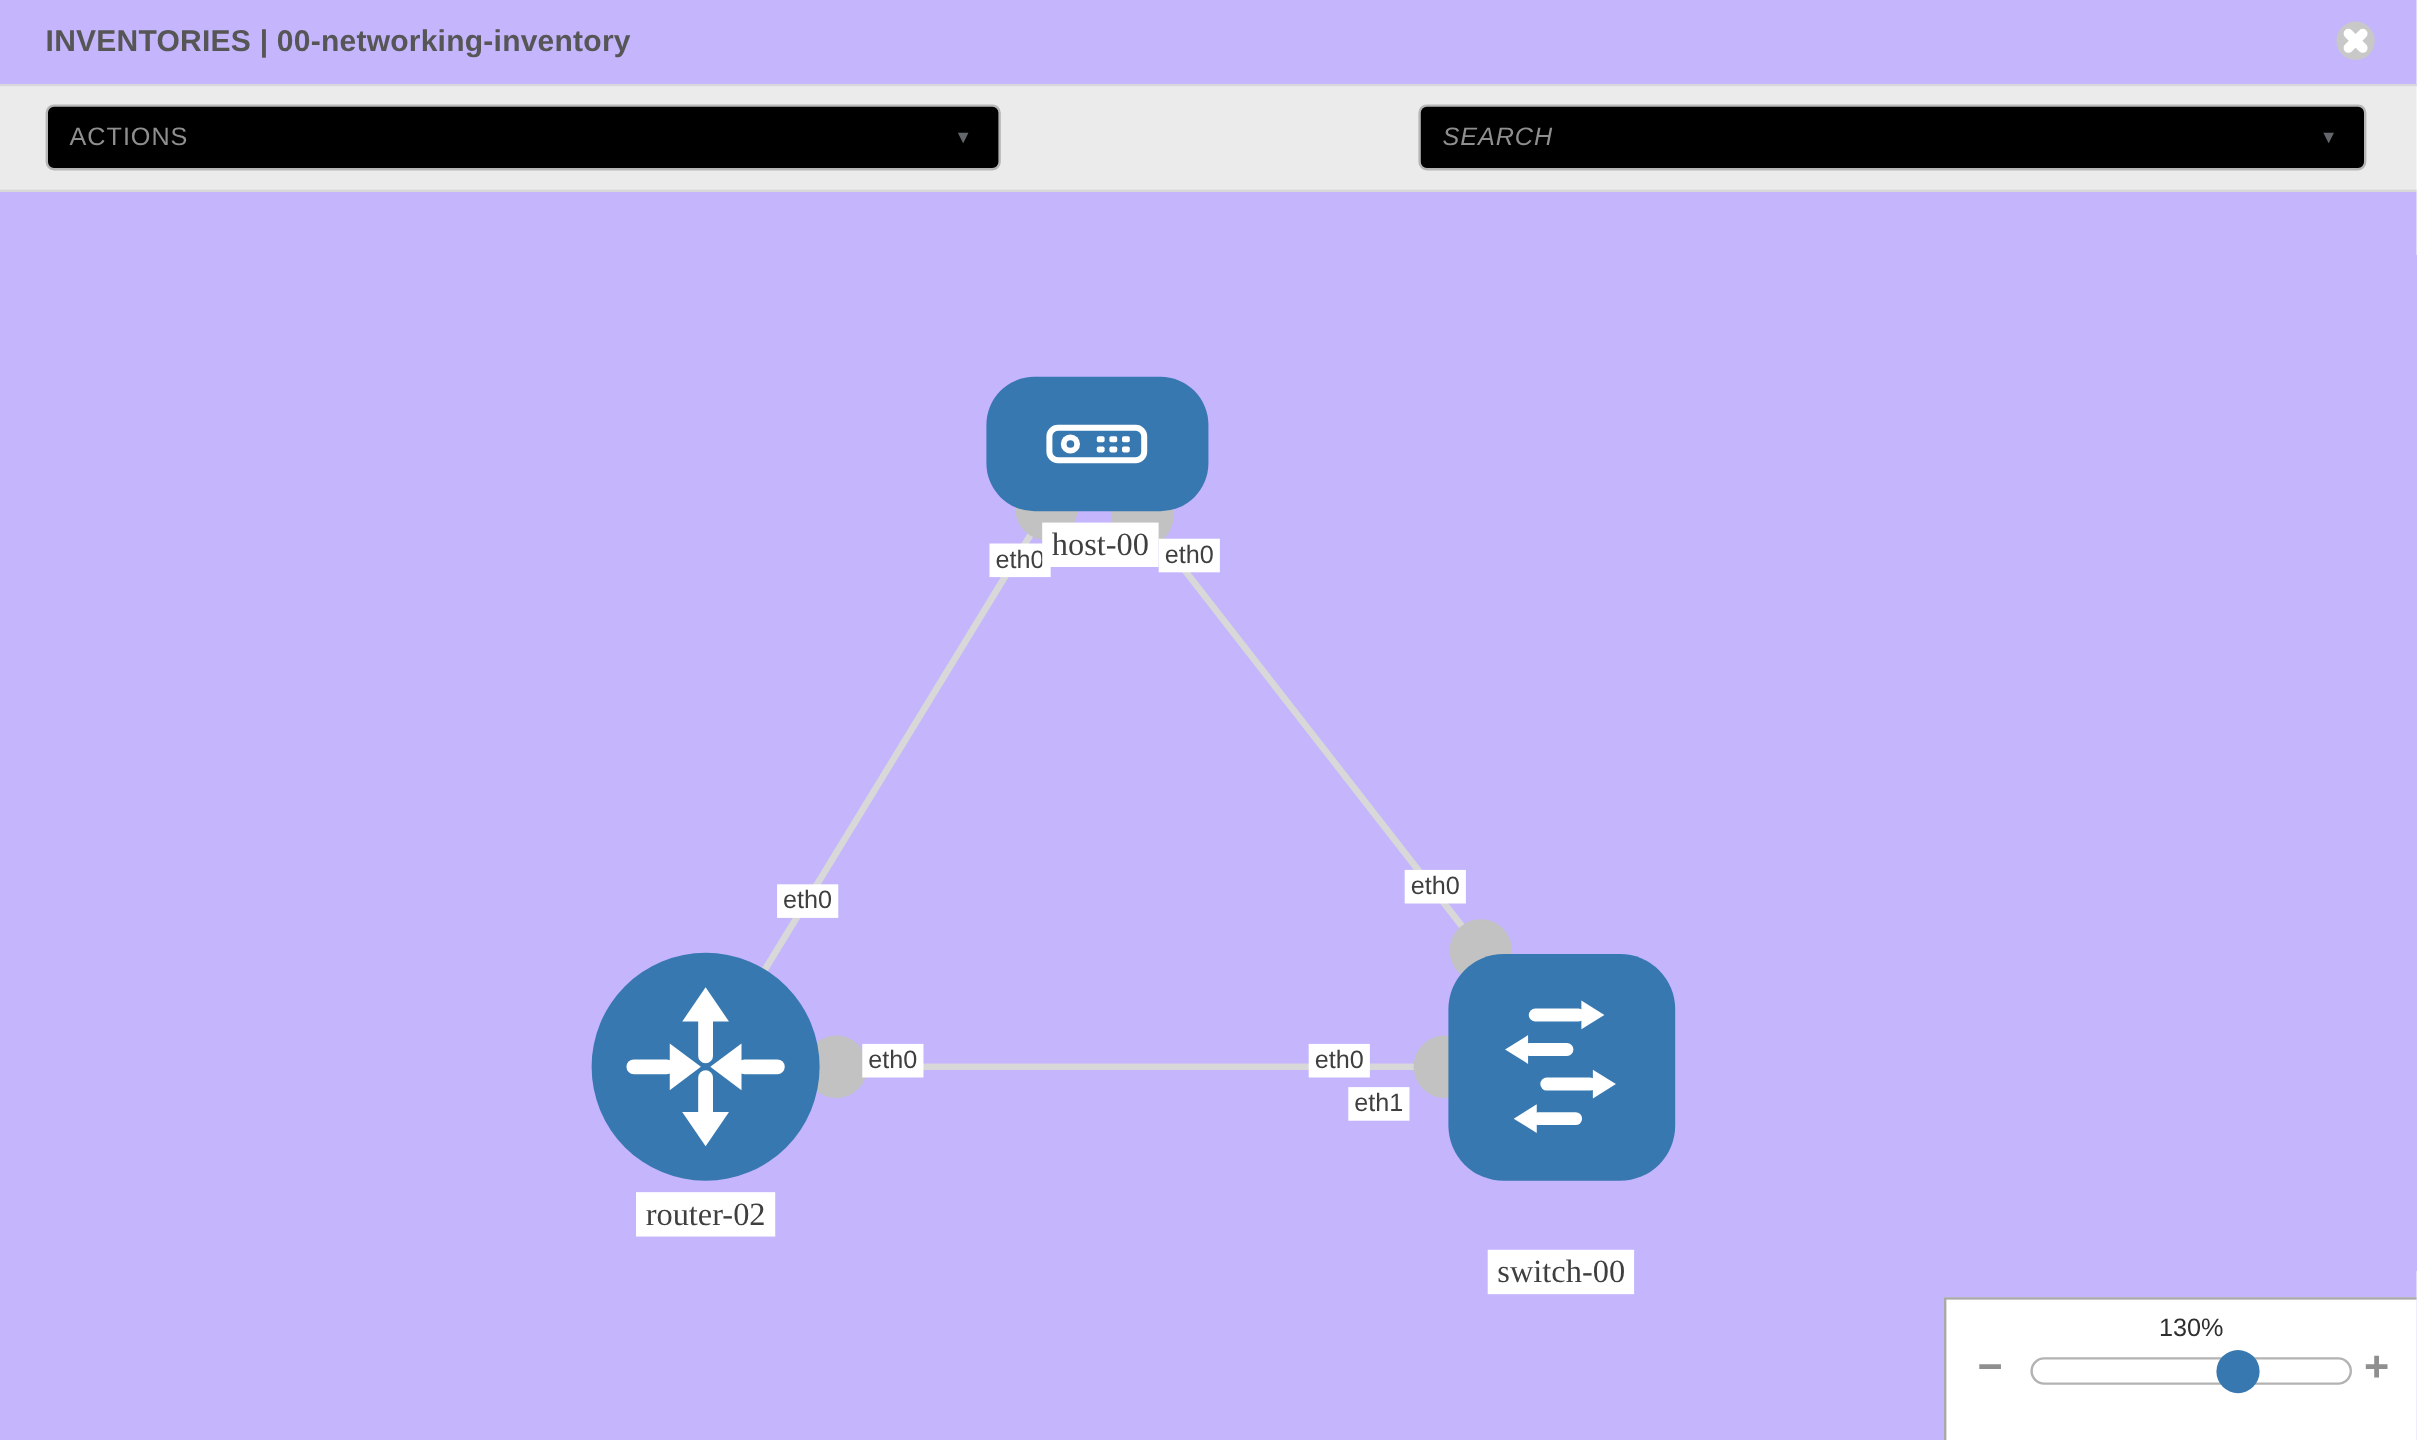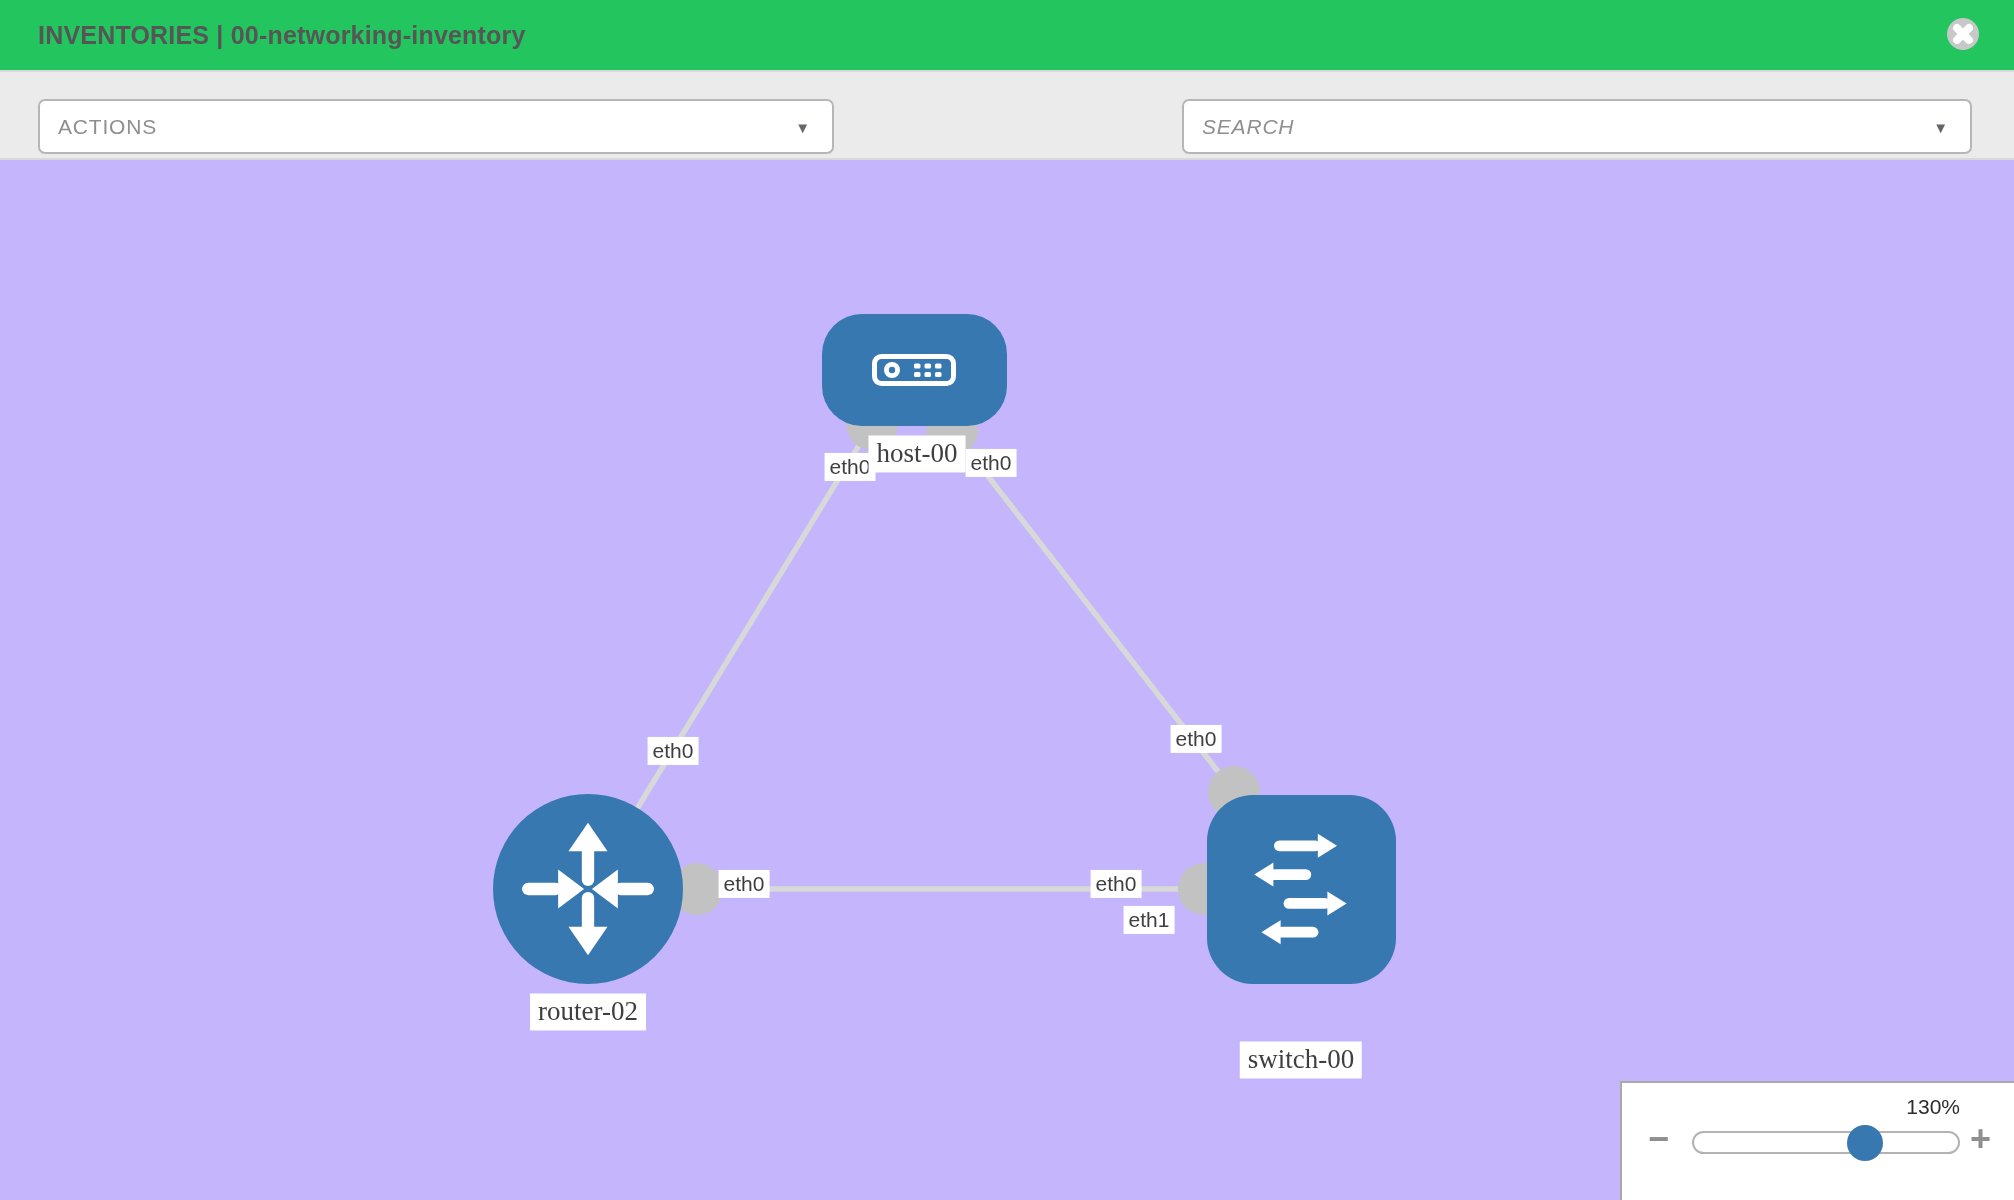--- a/index.html
+++ b/index.html
@@ -1,29 +1,29 @@
 <!DOCTYPE html>
 <html><head>
 <meta charset="utf-8">
 <style>
   html,body{margin:0;padding:0;background:#fff;}
   .page{position:relative;width:2014px;height:1200px;overflow:hidden;background:#fff;
         font-family:"Liberation Sans","DejaVu Sans",sans-serif;}
 
   
-  .header{position:absolute;top:0;left:0;width:100%;height:70px;background:#22c55e;
+  .header{position:absolute;top:0;left:0;width:100%;height:70px;background:#c4b5fd;
           border-bottom:2px solid #d8d8d8;text-align:right;}
   .page-title{position:absolute;left:38px;top:50%;transform:translateY(-50%);
               font-size:25px;font-weight:bold;color:#565656;letter-spacing:.2px;}
   .close-btn{position:absolute;right:34px;top:17px;width:34px;height:34px;cursor:pointer;}
 
   
   .toolbar{position:absolute;top:72px;left:0;width:100%;height:86px;background:#ebebeb;
            border-bottom:2px solid #d8d8d8;}
-  .select{position:absolute;top:27px;height:55px;background:#ffffff;border:2px solid #b6b6b6;
+  .select{position:absolute;top:15px;height:55px;background:#000000;border:2px solid #b6b6b6;
           border-radius:7px;box-sizing:border-box;cursor:pointer;}
   .select .lbl{position:absolute;left:18px;top:50%;transform:translateY(-50%);
                font-size:21px;color:#8f8f8f;letter-spacing:.8px;}
   .select .caret{position:absolute;right:22px;top:50%;transform:translateY(-50%);
                  font-size:15px;color:#63666b;}
   #actions-select{left:38px;width:796px;}
   #search-select{left:1182px;width:790px;font-style:italic;}
   .tool-icon{position:absolute;width:32px;height:32px;cursor:pointer;}
   #wrench-icon{left:1049px;top:97px;}
   #key-icon{left:1116px;top:99px;}
@@ -34,21 +34,21 @@
   svg.diagram{position:absolute;left:0;top:0;}
 
   .chip{position:absolute;transform:translate(-50%,-50%);background:#ffffff;color:#3f3f3f;
         white-space:nowrap;line-height:1.15;}
   .node-label{font-size:27px;padding:3px 8px;font-family:Liberation Serif, serif;}
   .iface-label{font-size:21px;padding:2px 5px;}
 
   
   .zoom-panel{position:absolute;left:1620px;top:921px;width:420px;height:140px;background:#fff;
               border:2px solid #a9a9a9;box-sizing:border-box;}
-  .zoom-level{position:absolute;left:70px;top:12px;width:268px;text-align:right;
+  .zoom-level{position:absolute;left:70px;top:12px;width:268px;text-align:center;
               font-size:21px;color:#2e2e2e;}
   .zoom-track{position:absolute;left:70px;top:48px;width:268px;height:23px;background:#fff;
               border:2px solid #b3b3b3;border-radius:13px;box-sizing:border-box;cursor:pointer;}
   .zoom-knob{position:absolute;left:225px;top:42px;width:36px;height:36px;border-radius:50%;
              background:#3778b0;cursor:pointer;}
   .zoom-minus,.zoom-plus{position:absolute;top:38px;font-size:36px;font-weight:bold;
                          color:#8f8f8f;cursor:pointer;line-height:1;}
   .zoom-minus{left:26px;}
   .zoom-plus{left:348px;}
 </style>

